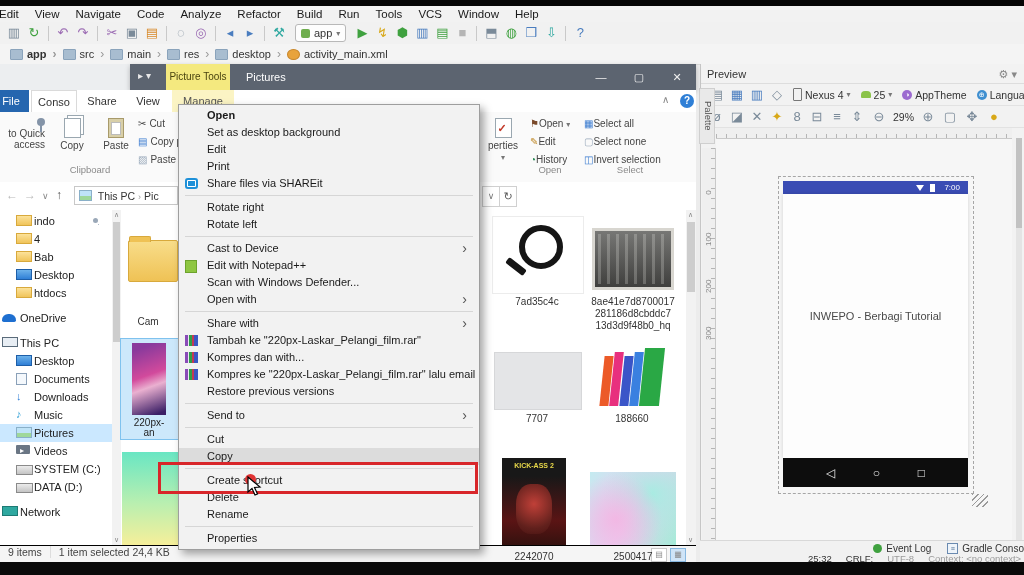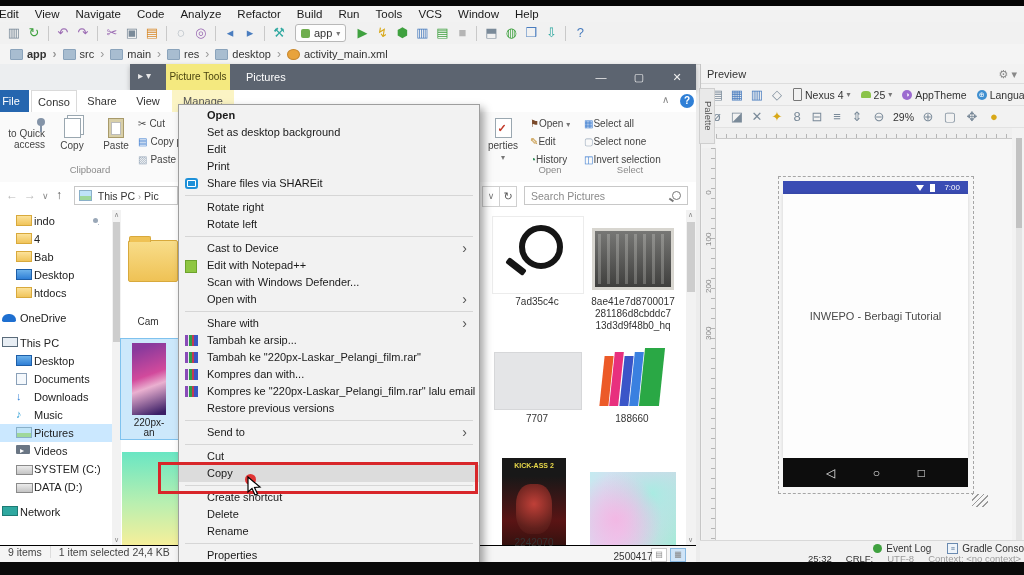--- a/index.html
+++ b/index.html
@@ -499,24 +499,20 @@
     <span class="nav-arrow" id="na-back">←</span>
     <span class="nav-arrow" id="na-fwd">→</span>
     <span class="nav-arrow" id="na-dd">∨</span>
     <span class="nav-arrow" id="na-up">↑</span>
     <span id="addr-field">
       <span class="addr-ic"></span>
       <span>This PC</span><span class="addr-sep">›</span><span>Pic</span>
     </span>
     <span id="addr-dd2">∨</span>
     <span id="addr-refresh">↻</span>
-    <span id="search-field">
-      <span>Search Pictures</span>
-      <span id="search-mag"></span>
-    </span>
   </div>
 
   <div class="abs" id="xp-main">
     <div id="sidebar">
         <div class="si ic-folder pinned">
     <span class="si-ic"></span>
     <span class="si-lb">indo</span>
   </div>
         <div class="si ic-folder">
     <span class="si-ic"></span>
@@ -616,21 +612,21 @@
       <span class="b2"></span>
       <span class="b3"></span>
       <span class="b4"></span>
       <span class="b5"></span>
   </div>
   <div class="abs flabel" style="left:592px;top:413px;width:80px;">188660</div>
   <div class="abs" id="poster-card">
     <div class="kicktitle">KICK-ASS 2</div>
     <div class="figure"></div>
   </div>
-  <div class="abs flabel" style="left:500px;top:537px;width:68px;z-index:60;">2242070</div>
+  <div class="abs flabel" style="left:500px;top:551px;width:68px;z-index:60;">2242070</div>
   <div class="abs" id="tiedye-card"></div>
   <div class="abs flabel" style="left:590px;top:551px;width:86px;z-index:60;">2500417</div>
 
   <div class="abs" id="xp-status">
     <span class="seg1">9 items</span>
     <span class="seg2">
       <span>1 item selected</span>&nbsp;<span>24,4 KB</span>
     </span>
     <span id="view-toggles">
       <span class="vt">▤</span>
@@ -685,24 +681,20 @@
     <span class="mi-ic"></span>
     <span class="mi-lb">Open with</span>
   </div>
       <div class="mi sep"></div>
       <div class="mi has-sub">
     <span class="mi-ic"></span>
     <span class="mi-lb">Share with</span>
   </div>
       <div class="mi ic-rar">
     <span class="mi-ic"></span>
-    <span class="mi-lb">Tambah ke arsip...</span>
-  </div>
-      <div class="mi ic-rar">
-    <span class="mi-ic"></span>
     <span class="mi-lb">Tambah ke "220px-Laskar_Pelangi_film.rar"</span>
   </div>
       <div class="mi ic-rar">
     <span class="mi-ic"></span>
     <span class="mi-lb">Kompres dan with...</span>
   </div>
       <div class="mi ic-rar">
     <span class="mi-ic"></span>
     <span class="mi-lb">Kompres ke "220px-Laskar_Pelangi_film.rar" lalu email</span>
   </div>

